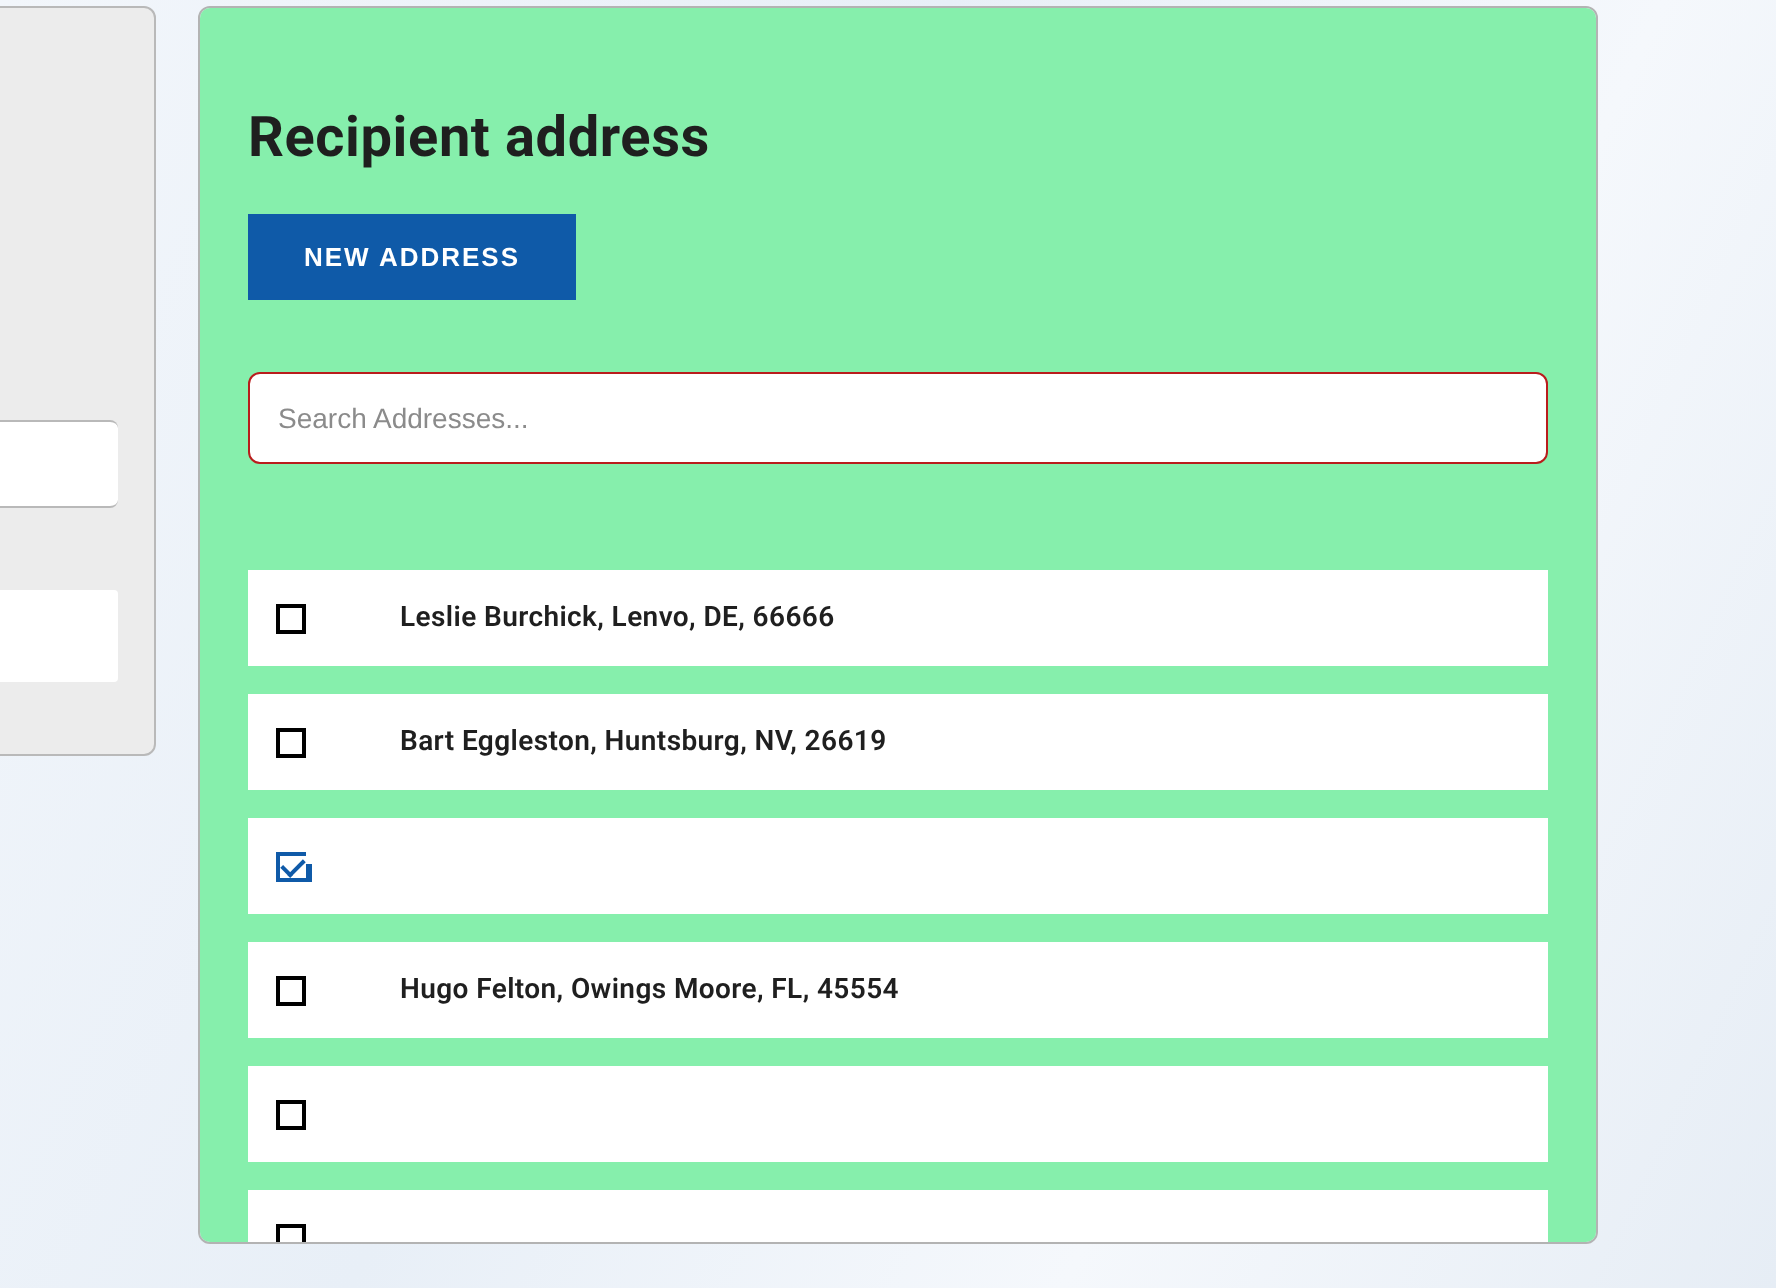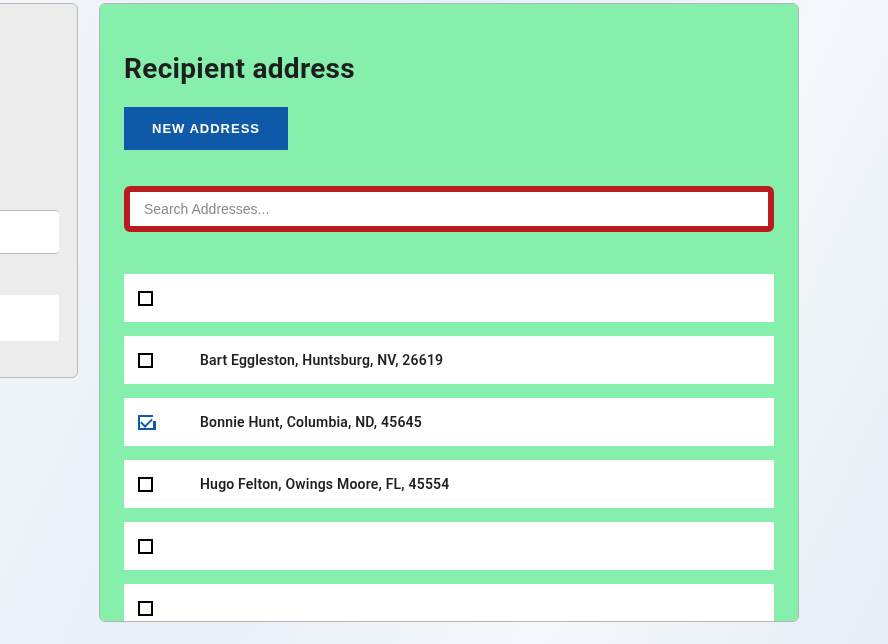--- a/index.html
+++ b/index.html
@@ -83,28 +83,28 @@
     letter-spacing: 1px;
     padding: 14px 28px;
     border: none;
     cursor: pointer;
     margin-bottom: 36px;
   }
 
   .search-input {
     width: 100%;
     height: 46px;
-    border: 6px solid #b91c1c;
+    border: 1px solid #b91c1c;
     border-radius: 6px;
     box-sizing: border-box;
     padding: 0 14px;
     font-size: 14px;
     color: #333;
     background: #fff;
-    margin-bottom: 42px;
+    margin-bottom: 53px;
   }
   .search-input::placeholder {
     color: #8b8b8b;
   }
 
   .address-list {
     display: flex;
     flex-direction: column;
     gap: 14px;
   }
@@ -206,32 +206,32 @@
     <button class="new-address-btn">NEW ADDRESS</button>
 
     <input class="search-input" type="text" placeholder="Search Addresses..." style="">
 
     <div class="address-list" id="address-list">
 
     <div class="address-row">
           <div class="chk-wrap">
             <div class="chk"></div>
           </div>
+          <div class="addr-text">Leslie Burchick, Lenvo, DE, 66666</div>
         </div>
         <div class="address-row">
           <div class="chk-wrap">
             <div class="chk"></div>
           </div>
           <div class="addr-text">Bart Eggleston, Huntsburg, NV, 26619</div>
         </div>
         <div class="address-row">
           <div class="chk-wrap">
             <div class="chk checked"></div>
           </div>
-          <div class="addr-text">Bonnie Hunt, Columbia, ND, 45645</div>
         </div>
         <div class="address-row">
           <div class="chk-wrap">
             <div class="chk"></div>
           </div>
           <div class="addr-text">Hugo Felton, Owings Moore, FL, 45554</div>
         </div>
         <div class="address-row">
           <div class="chk-wrap">
             <div class="chk"></div>

